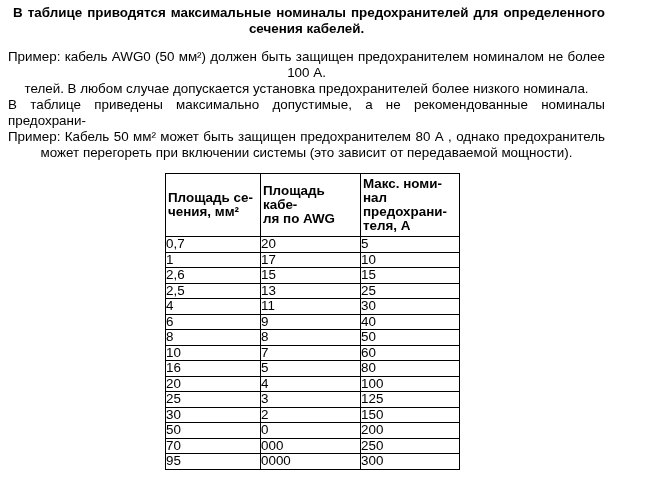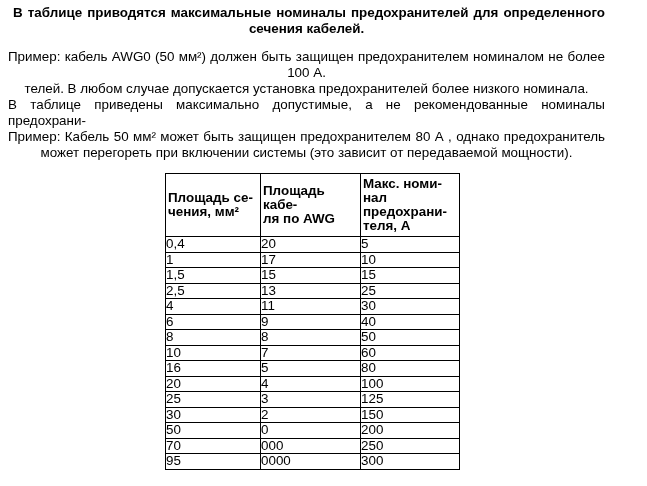--- a/index.html
+++ b/index.html
@@ -87,31 +87,31 @@
         <th>Площадь кабе-
 ля по AWG</th>
         <th>Макс. номи-
 нал
 предохрани-
 теля, А</th>
       </tr>
     </thead>
     <tbody>
       <tr>
-        <td>0,4</td>
+        <td>0,7</td>
         <td>20</td>
         <td>5</td>
       </tr>
       <tr>
         <td>1</td>
         <td>17</td>
         <td>10</td>
       </tr>
       <tr>
-        <td>1,5</td>
+        <td>2,6</td>
         <td>15</td>
         <td>15</td>
       </tr>
       <tr>
         <td>2,5</td>
         <td>13</td>
         <td>25</td>
       </tr>
       <tr>
         <td>4</td>

